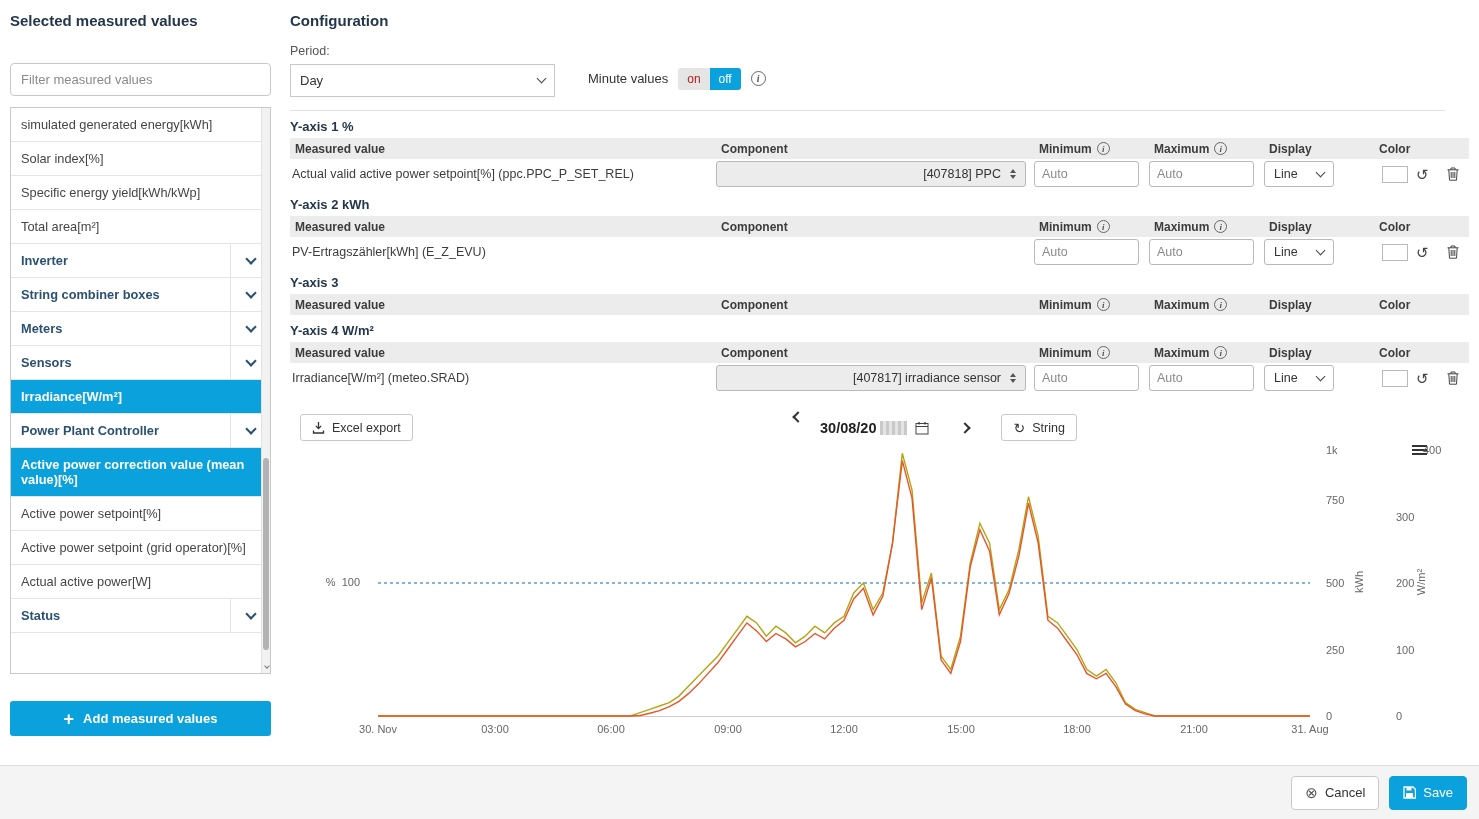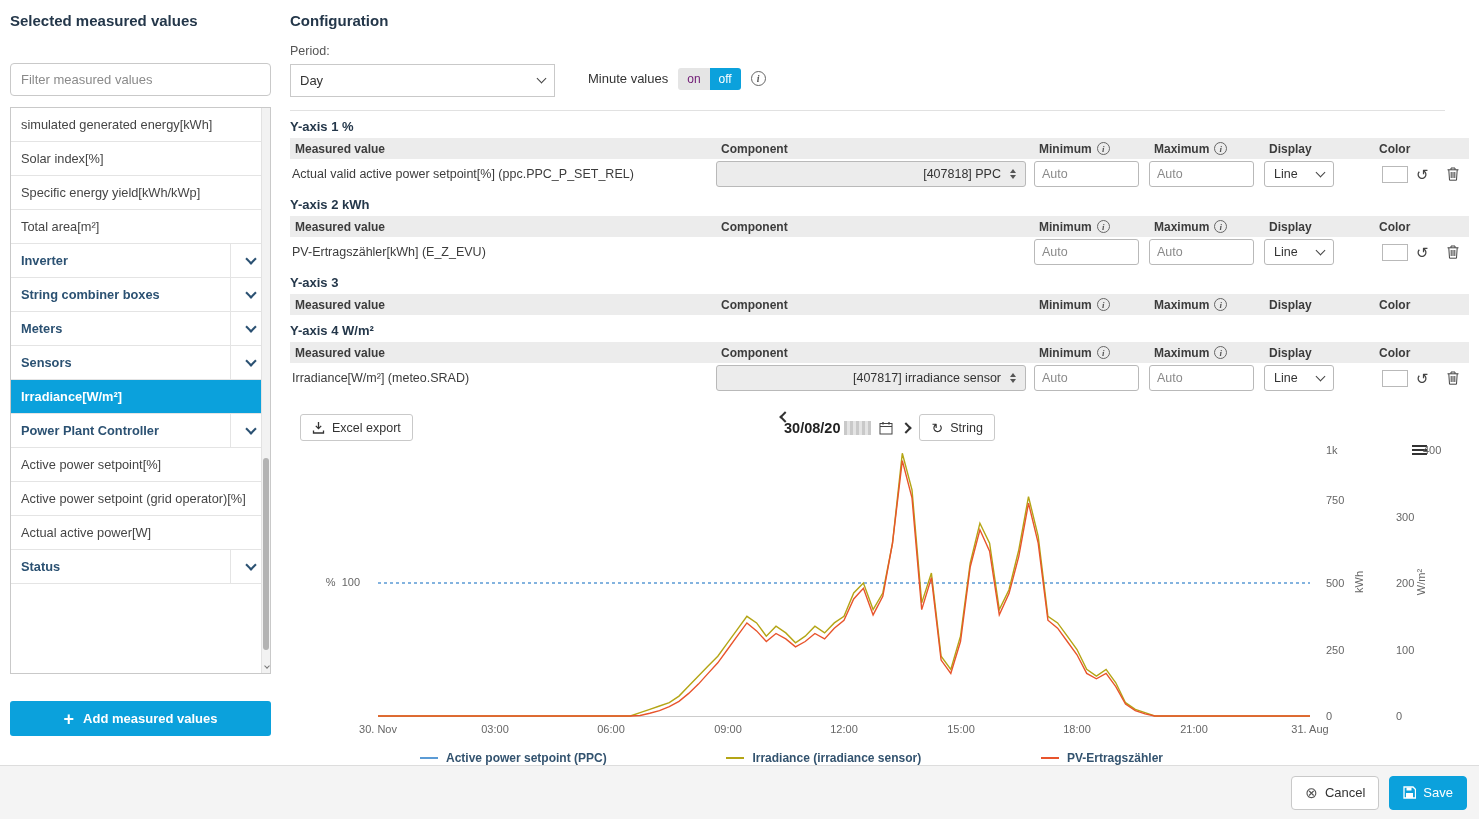--- a/index.html
+++ b/index.html
@@ -32,21 +32,21 @@
 .main{position:absolute;left:290px;top:0;width:1179px}
 .cfg-label{display:block;font-size:12.5px;color:#555;margin:15px 0 6px}
 .config-top{display:flex;align-items:flex-end}
 .select{display:flex;align-items:center;border:1px solid #b9b9b9;border-radius:3px;background:#fff;height:26px;padding:0 9px;font-size:12.5px;cursor:pointer;color:#333}
 .select .caret{width:7px;height:7px;border-right:1.8px solid #444;border-bottom:1.8px solid #444;transform:rotate(45deg);margin-top:-4px;flex:none}
 .select.period{width:265px;height:33px;font-size:13px;justify-content:space-between;border-color:#c9c9c9;border-radius:0}
 .minute-group{display:flex;align-items:center;margin:0 12px 7px 33px;gap:10px}
 .minute-label{font-size:13px;color:#333}
 .toggle{display:inline-flex;border-radius:3px;overflow:hidden;font-size:12px;cursor:pointer}
 .tg{padding:4px 9px;line-height:1.2}
-.tg.on{background:#e5e5e5;color:#701a75}
+.tg.on{background:#e5e5e5;color:#b91c1c}
 .tg.off{background:var(--accent);color:#fff}
 .info{display:inline-flex;align-items:center;justify-content:center;width:15px;height:15px;border:1px solid #666;border-radius:50%;font-size:10px;color:#555;font-family:"Liberation Serif",serif;font-style:italic;font-weight:bold;cursor:pointer;flex:none}
 .info.sm{width:13px;height:13px;font-size:9px}
 .sep{border:none;border-top:1px solid #e1e1e1;margin:13px 24px 0 0}
 
 .axis-title{font-weight:bold;color:#24374a;font-size:13px;margin:8px 0 4px}
 .tgrid{display:grid;grid-template-columns:426px 318px 115px 115px 110px 95px;align-items:center}
 .thead{background:#ececec;height:21px;font-weight:bold;font-size:12px;color:#3c3c3c}
 .thead>div{padding:0 5px;display:flex;align-items:center;gap:5px}
 .trow{min-height:30px;font-size:12.5px;color:#3c3c3c}
@@ -60,21 +60,21 @@
 .auto-input{width:105px;height:26px;border:1px solid #b9b9b9;border-radius:3px;padding:0 7px;color:#8a8a8a;font-size:12.5px;font-family:inherit;outline:none}
 .select.disp{width:70px;justify-content:space-between}
 .color-cell{display:flex;align-items:center;gap:8px;padding-left:8px}
 .swatch{width:26px;height:17px;border:1px solid #b9b9b9;background:#fff;cursor:pointer;flex:none}
 .reset{font-size:15px;color:#444;cursor:pointer;line-height:1}
 .trash{margin-left:auto;margin-right:2px;cursor:pointer;display:flex}
 
 .chart-controls{position:relative;height:29px;margin-top:20px}
 .btn{display:inline-flex;align-items:center;gap:7px;border:1px solid #c9c9c9;background:#fff;border-radius:3px;height:27px;padding:0 11px;font-size:12.5px;color:#333;font-family:inherit;cursor:pointer}
 .excel{position:absolute;left:10px;top:1px}
-.datenav{position:absolute;left:481px;top:0;display:flex;align-items:center;gap:5px;height:29px}
+.datenav{position:absolute;left:494px;top:0;display:flex;align-items:center;gap:28px;height:29px}
 .nav-btn{cursor:pointer;display:flex;align-items:center;padding:4px}
 .nav-btn .chevron{border-color:#333}
 .date{font-weight:bold;font-size:14.5px;color:#222;display:flex;align-items:center;gap:4px;cursor:pointer}
 .redacted{width:27px;height:14px;display:inline-block;background:repeating-linear-gradient(90deg,#c9c9c9 0 3px,#e4e4e4 3px 6px)}
 .cal{display:flex;margin-left:4px;cursor:pointer}
 .upd-icon{font-size:14px;line-height:1}
 
 .chart{position:relative;height:330px;margin-top:2px}
 #chart-svg{position:absolute;left:88px;top:6px}
 .tick{position:absolute;font-size:11px;color:#666;white-space:nowrap}
@@ -142,20 +142,24 @@
   </div>
         <div class="mv-item selected">
     <span class="lbl">Irradiance[W/m²]</span>
 
   </div>
         <div class="mv-item group">
     <span class="lbl">Power Plant Controller</span>
     <span class="chev-cell">
             <span class="chevron down"></span>
           </span>
+  </div>
+        <div class="mv-item selected">
+    <span class="lbl">Active power correction value (mean value)[%]</span>
+
   </div>
         <div class="mv-item plain">
     <span class="lbl">Active power setpoint[%]</span>
 
   </div>
         <div class="mv-item plain">
     <span class="lbl">Active power setpoint (grid operator)[%]</span>
 
   </div>
         <div class="mv-item plain">
@@ -390,34 +394,20 @@
       <span class="tick rot" style="left:1118px;top:132px">W/m²</span>
       <span class="xlab" style="left:88px">30. Nov</span>
       <span class="xlab" style="left:205px">03:00</span>
       <span class="xlab" style="left:321px">06:00</span>
       <span class="xlab" style="left:438px">09:00</span>
       <span class="xlab" style="left:554px">12:00</span>
       <span class="xlab" style="left:671px">15:00</span>
       <span class="xlab" style="left:787px">18:00</span>
       <span class="xlab" style="left:904px">21:00</span>
       <span class="xlab" style="left:1020px">31. Aug</span>
-      <div class="legend">
-        <span class="leg-item">
-          <span class="leg-marker" style="background:#5b9bd5"></span>
-          <span>Active power setpoint (PPC)</span>
-        </span>
-        <span class="leg-item">
-          <span class="leg-marker" style="background:#b4a515"></span>
-          <span>Irradiance (irradiance sensor)</span>
-        </span>
-        <span class="leg-item">
-          <span class="leg-marker" style="background:#e8542c"></span>
-          <span>PV-Ertragszähler</span>
-        </span>
-      </div>
     </div>
 </div>
 
 <div class="footer">
   <button class="fbtn cancel-btn">
       <span class="cancel-icon">⊗</span>
       <span>Cancel</span>
     </button>
   <button class="fbtn save-btn">
       <span style="display:flex">

